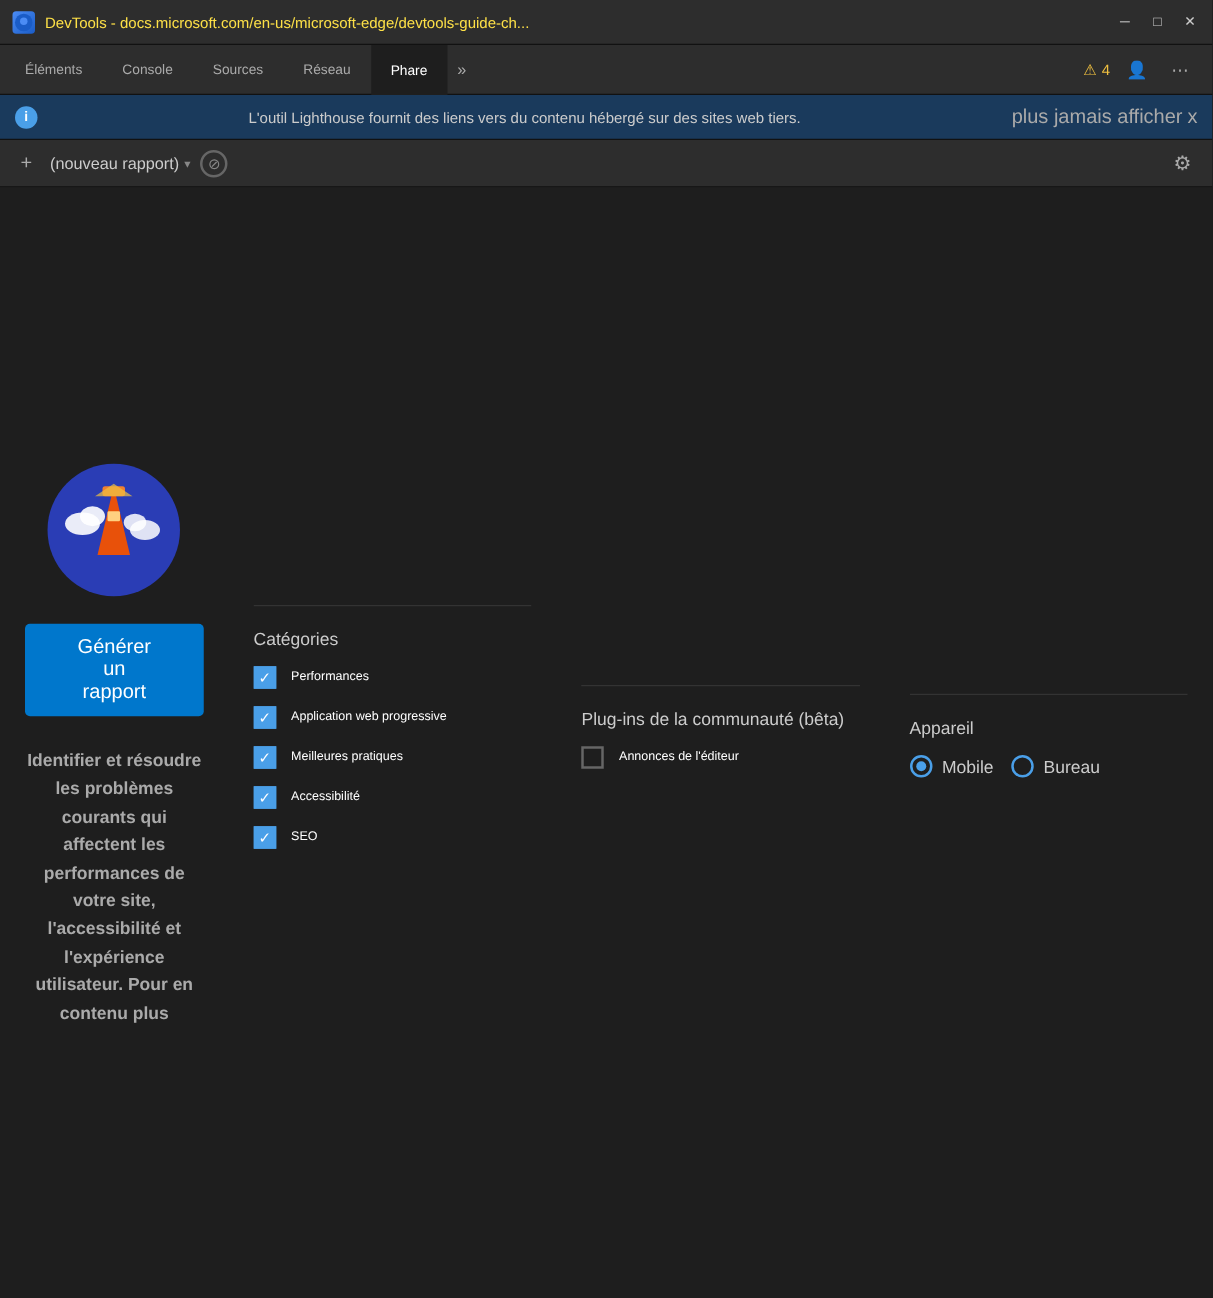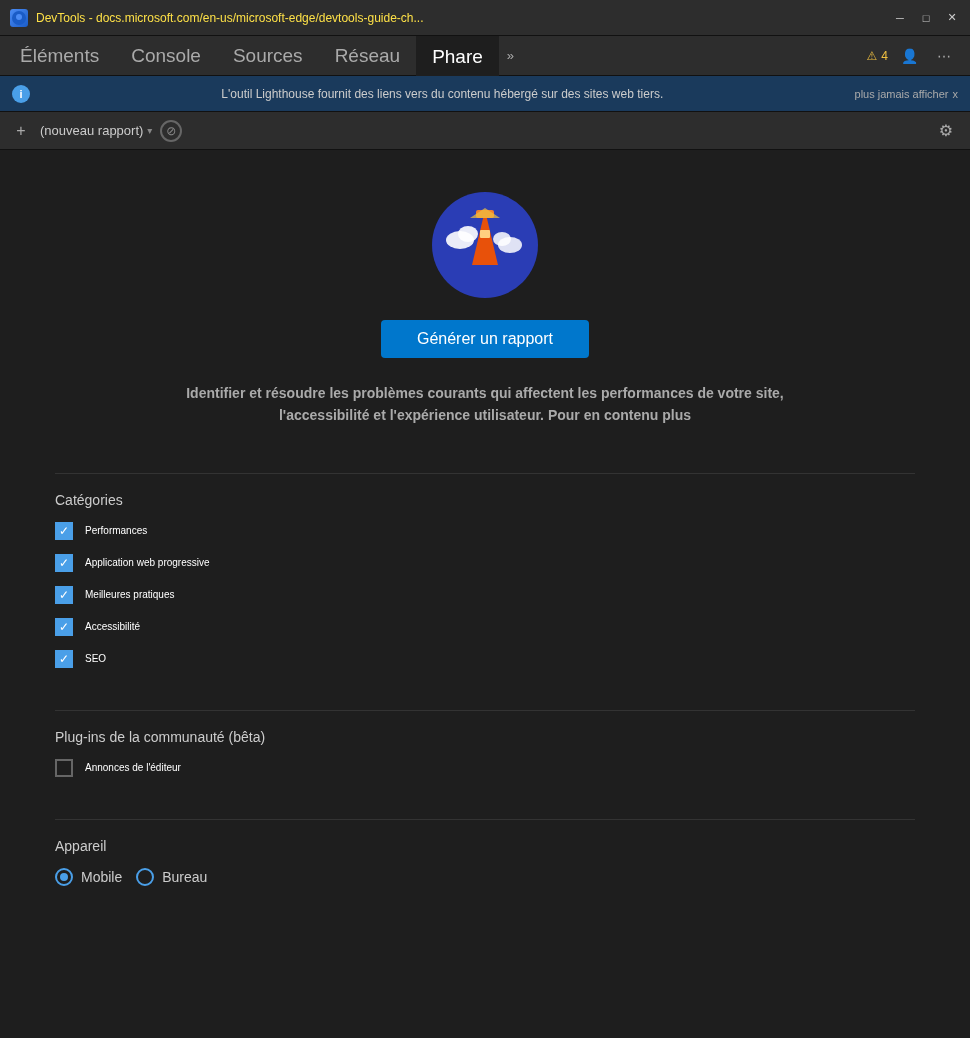--- a/index.html
+++ b/index.html
@@ -61,21 +61,21 @@
       display: flex;
       align-items: center;
       border-bottom: 1px solid #111;
       padding: 0 4px;
     }
     .tab {
       height: 40px;
       display: flex;
       align-items: center;
       padding: 0 16px;
-      font-size: 19px;
+      font-size: 11px;
       cursor: pointer;
       color: #aaaaaa;
       white-space: nowrap;
     }
     .tab.active {
       background: #1e1e1e;
       color: #ffffff;
       border-top: 2px solid transparent;
     }
     .tab-more {
@@ -135,21 +135,21 @@
       font-weight: bold;
       flex-shrink: 0;
     }
     .info-text {
       font-size: 12px;
       color: #cccccc;
       flex: 1;
       text-align: center;
     }
     .info-dismiss {
-      font-size: 11px;
+      font-size: 16px;
       color: #aaaaaa;
       cursor: pointer;
       white-space: nowrap;
       display: flex;
       align-items: center;
       gap: 4px;
     }
 
     
     .toolbar {
@@ -208,21 +208,21 @@
       border-radius: 3px;
     }
 
     
     .main-content {
       background: #1e1e1e;
       padding: 0;
       overflow-y: auto;
       height: calc(1038px - 36px - 40px - 36px - 38px);
       display: flex;
-      flex-direction: column;
+      flex-direction: row;
       align-items: center;
     }
 
     
     .logo-area {
       display: flex;
       flex-direction: column;
       align-items: center;
       padding: 40px 20px 20px;
     }

